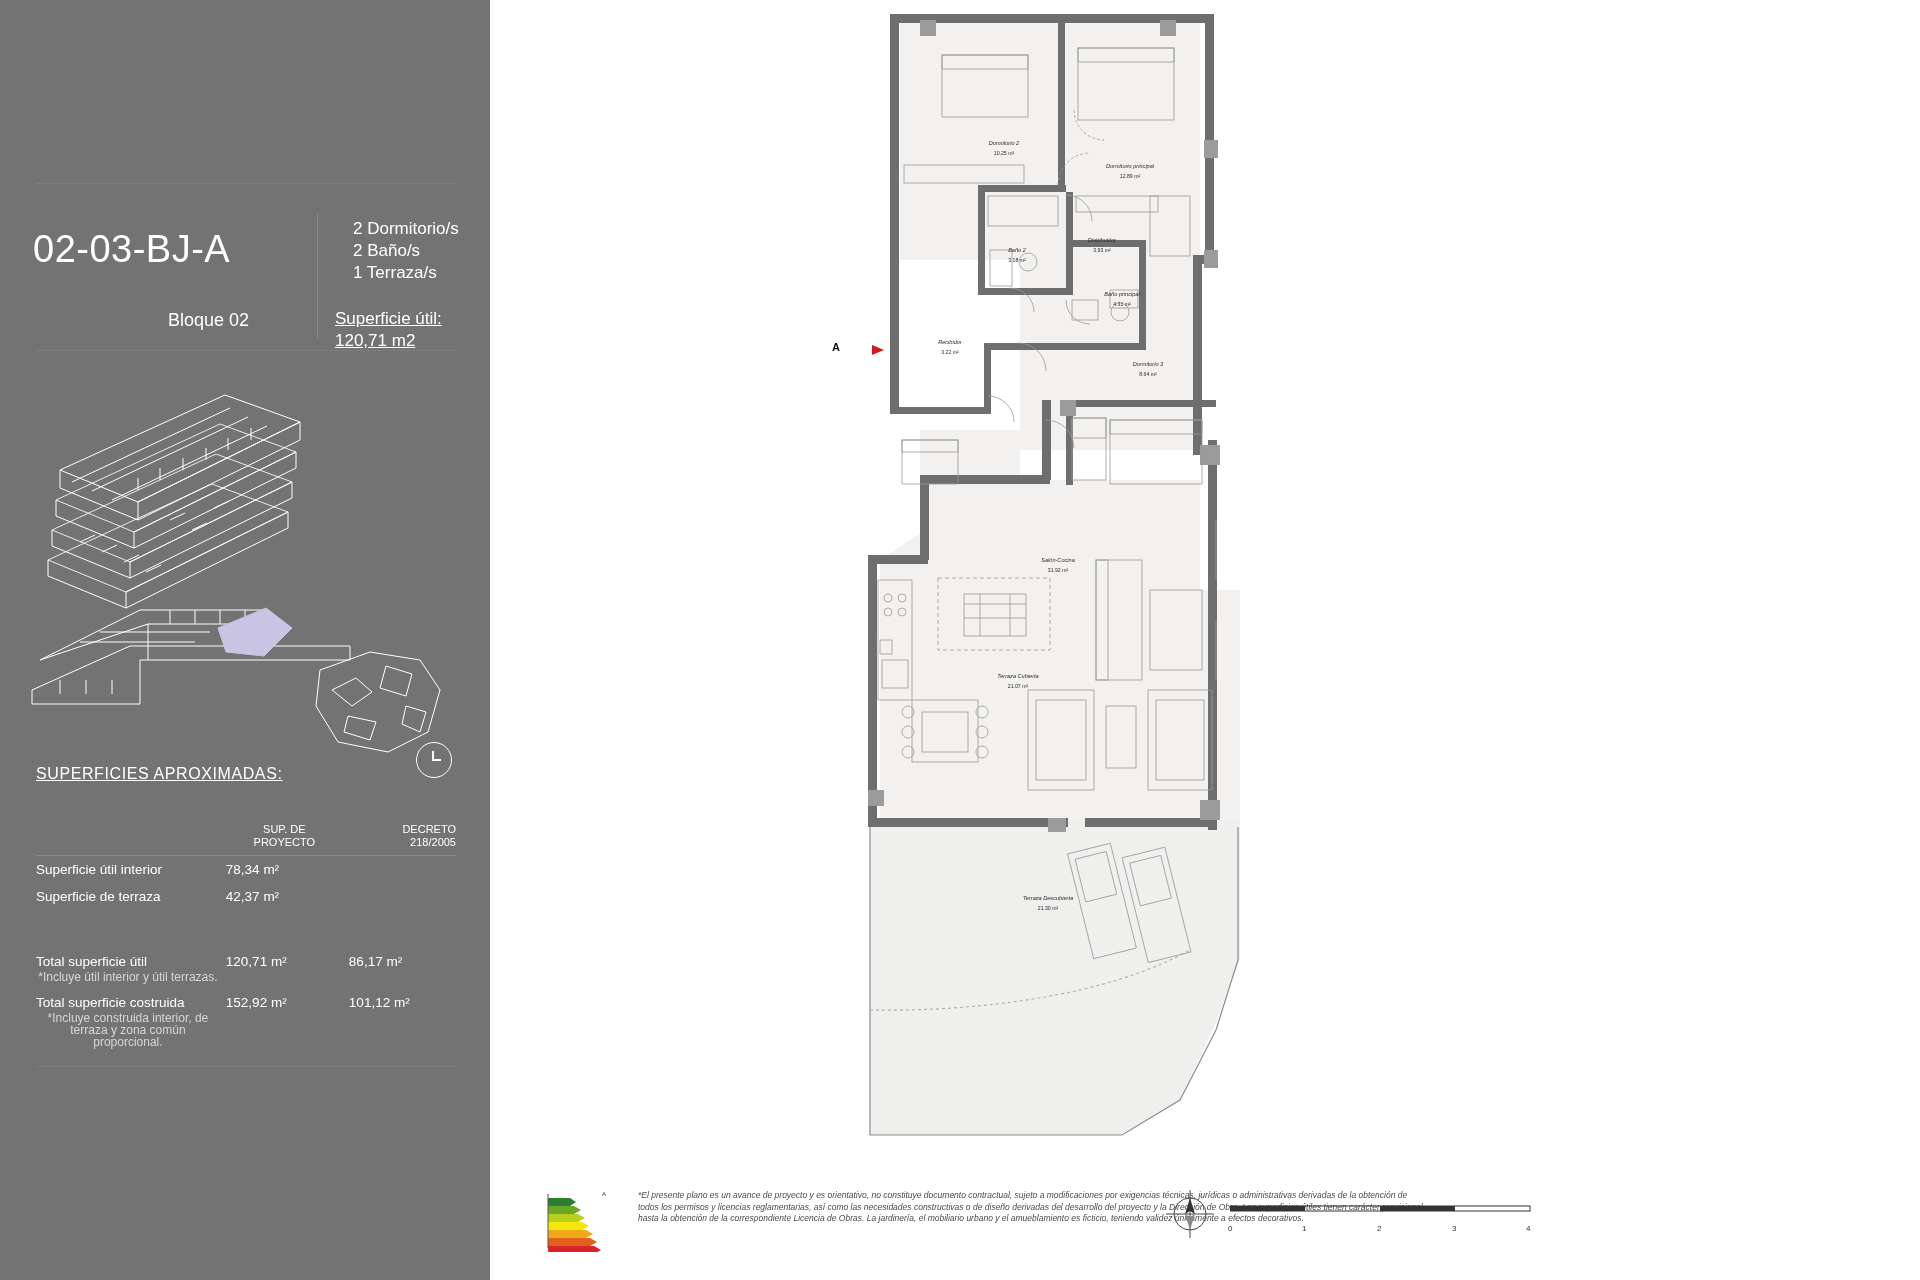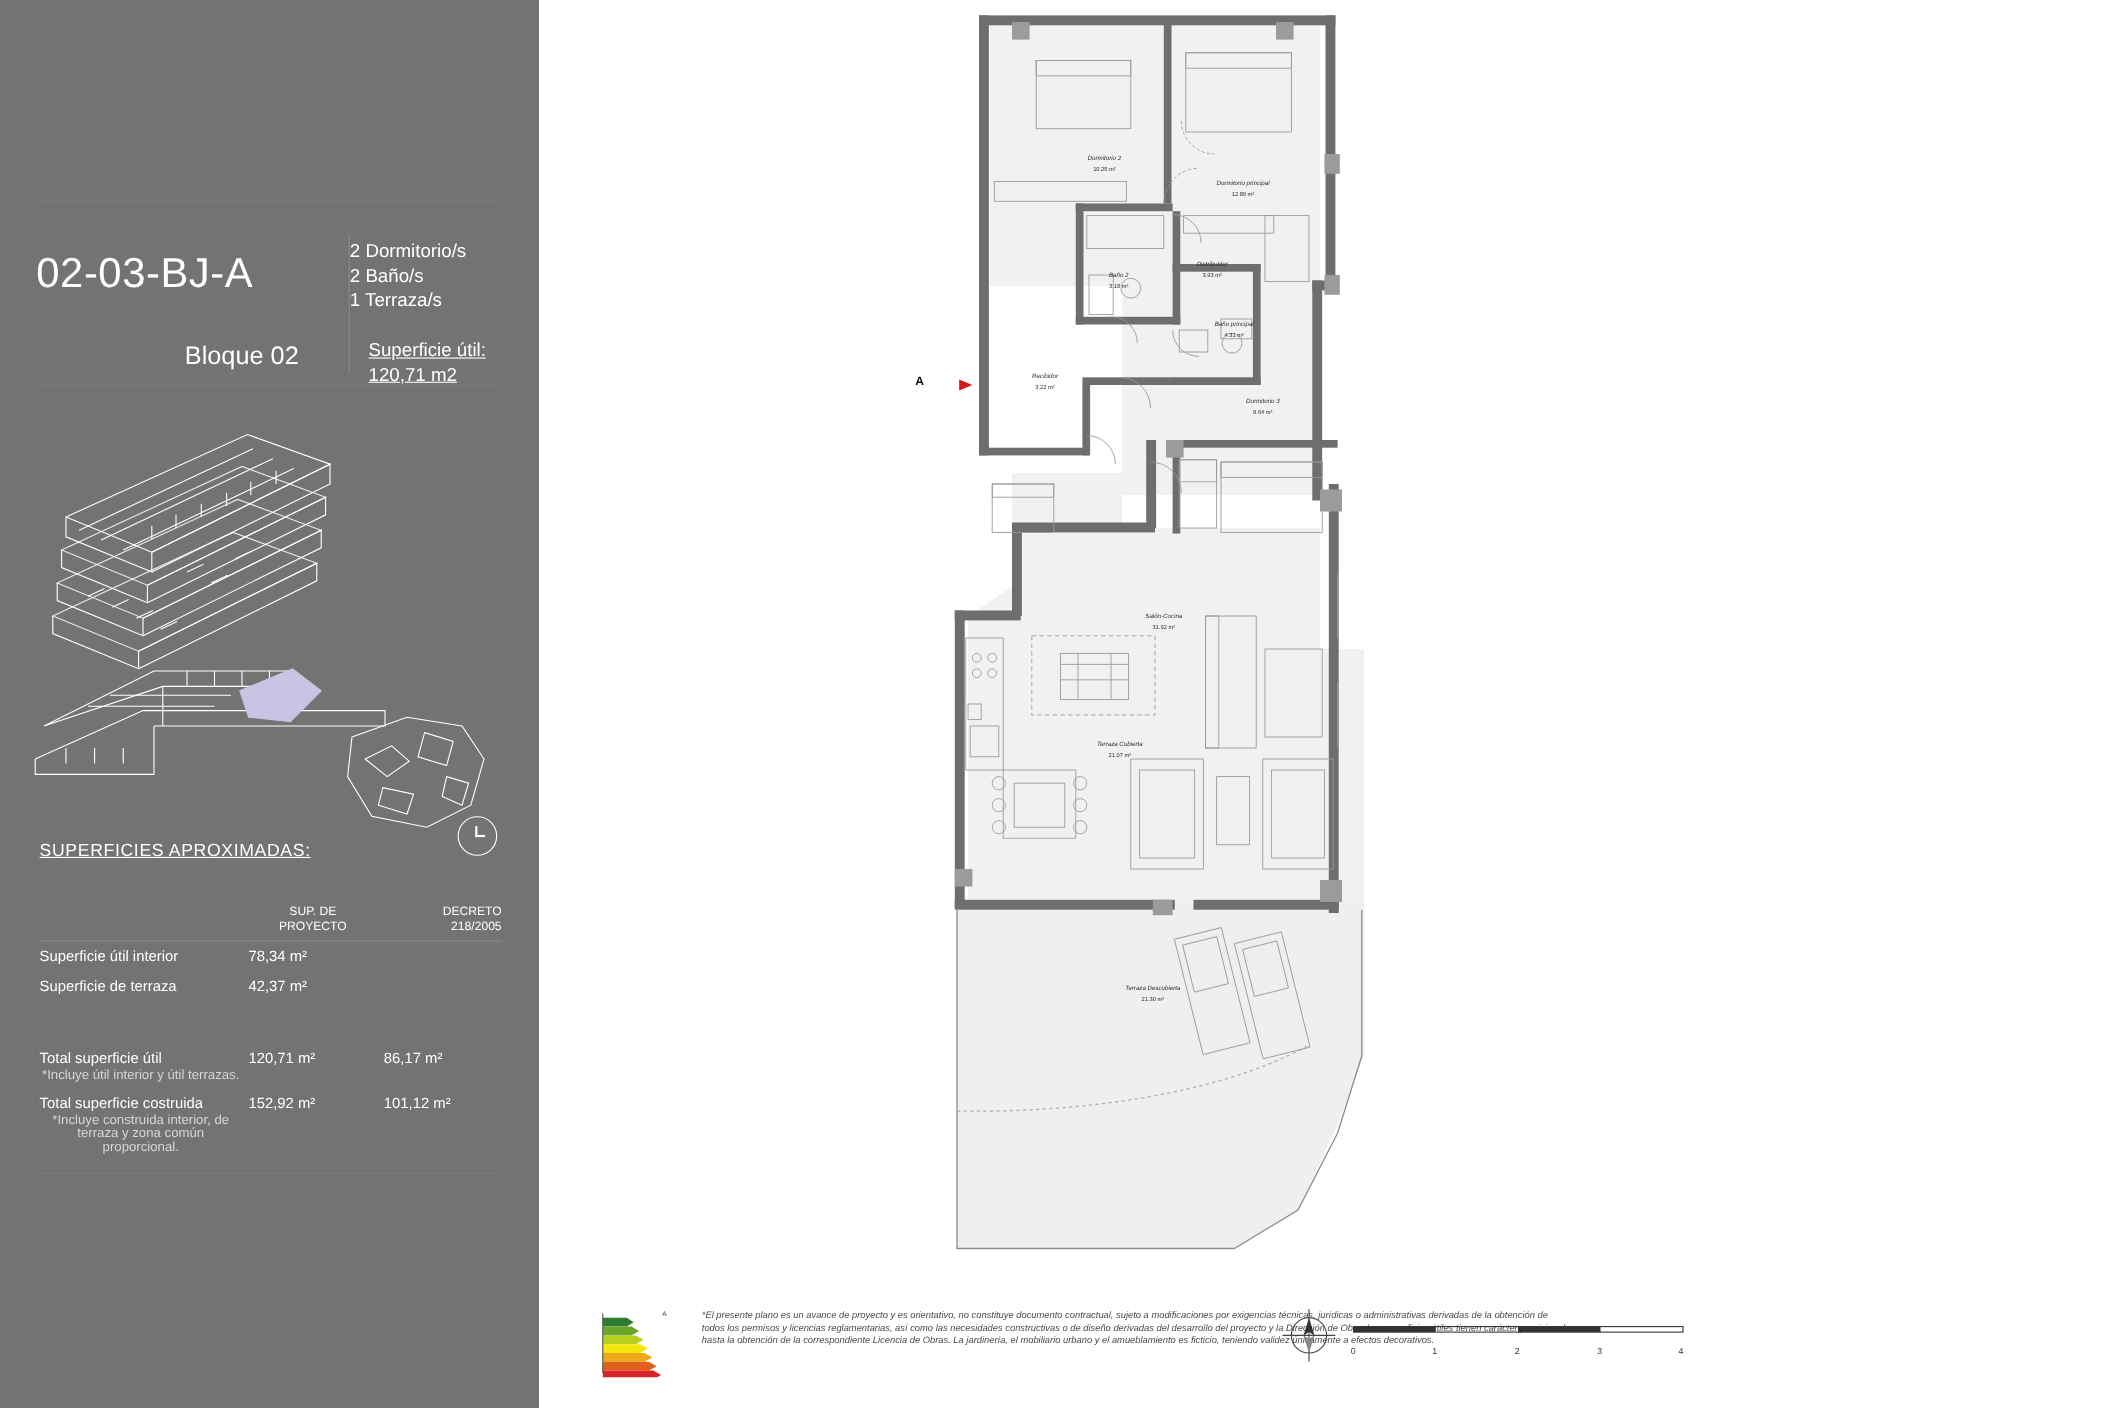--- a/index.html
+++ b/index.html
@@ -7,23 +7,23 @@
   #page{position:relative;width:1920px;height:1280px;background:#ffffff;}
 
   
   #panel{position:absolute;left:0;top:0;width:490px;height:1280px;background:#737373;color:#fff;}
   #panel .rule{position:absolute;left:36px;width:418px;height:1px;background:#7d7d7d;}
   #panel .rule.r1{top:183px;}
   #panel .rule.r2{top:350px;}
   #panel .rule.r3{top:1066px;}
 
   .unit-code{position:absolute;left:33px;top:228px;font-size:38px;letter-spacing:.5px;}
-  .bloque{position:absolute;left:168px;top:310px;font-size:23px;}
+  .bloque{position:absolute;left:168px;top:310px;font-size:18px;}
   .vdiv{position:absolute;left:317px;top:214px;width:1px;height:124px;background:#8a8a8a;}
-  .rooms{position:absolute;left:318px;top:218px;font-size:17px;line-height:22px;}
+  .rooms{position:absolute;left:353px;top:218px;font-size:17px;line-height:22px;}
   .sup-util{position:absolute;left:335px;top:308px;font-size:17px;line-height:22px;text-decoration:underline;}
 
   
   #iso{position:absolute;left:20px;top:360px;width:450px;height:400px;}
   #iso svg{display:block;}
 
   
   .sup-title{position:absolute;left:36px;top:765px;font-size:16px;letter-spacing:.6px;text-decoration:underline;}
   #tbl{position:absolute;left:36px;top:805px;width:420px;color:#fff;font-size:13px;margin-top:12px;}
   #tbl table{border-collapse:collapse;width:420px;}

